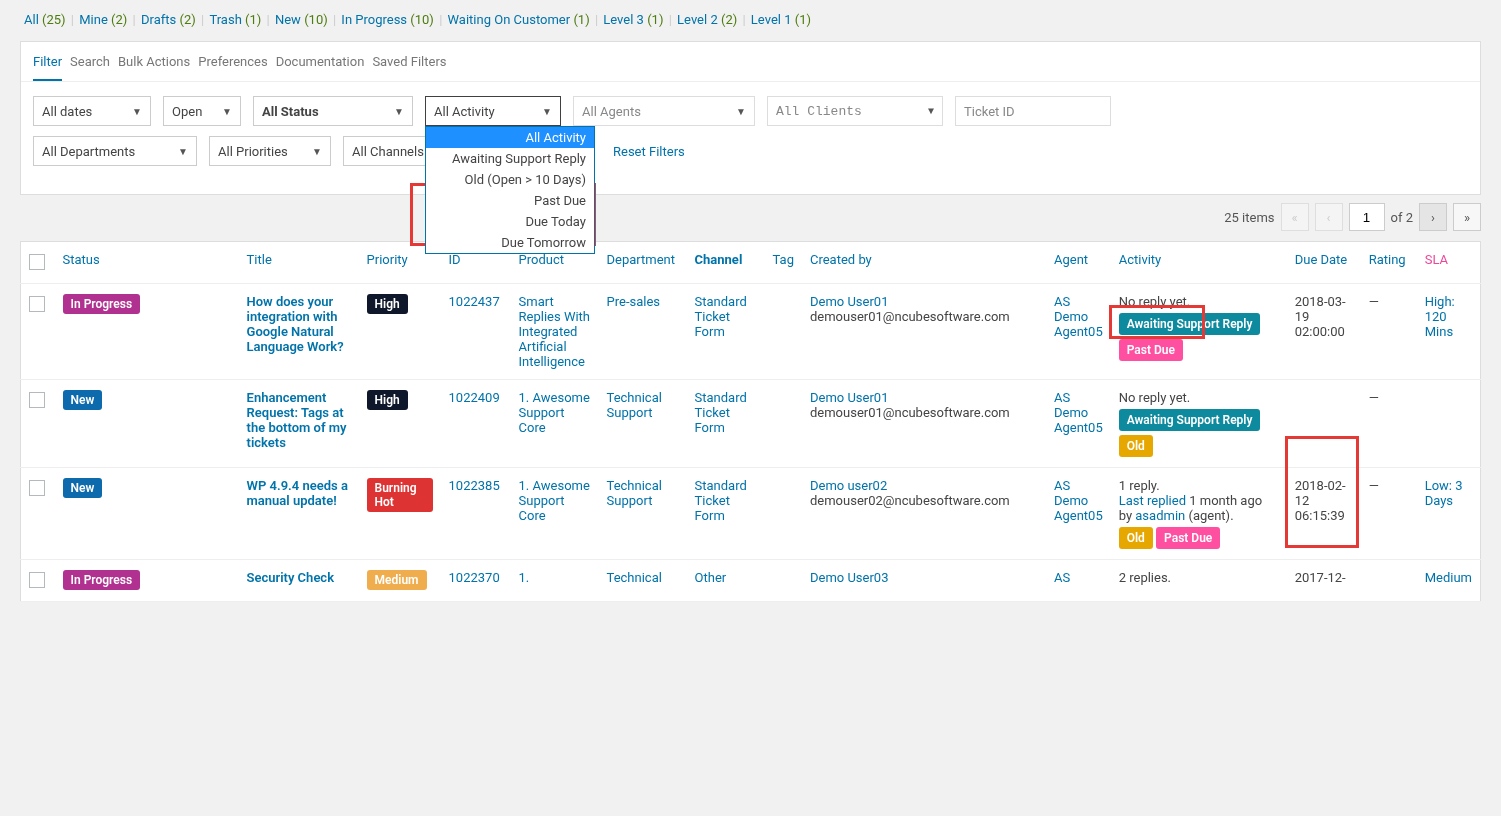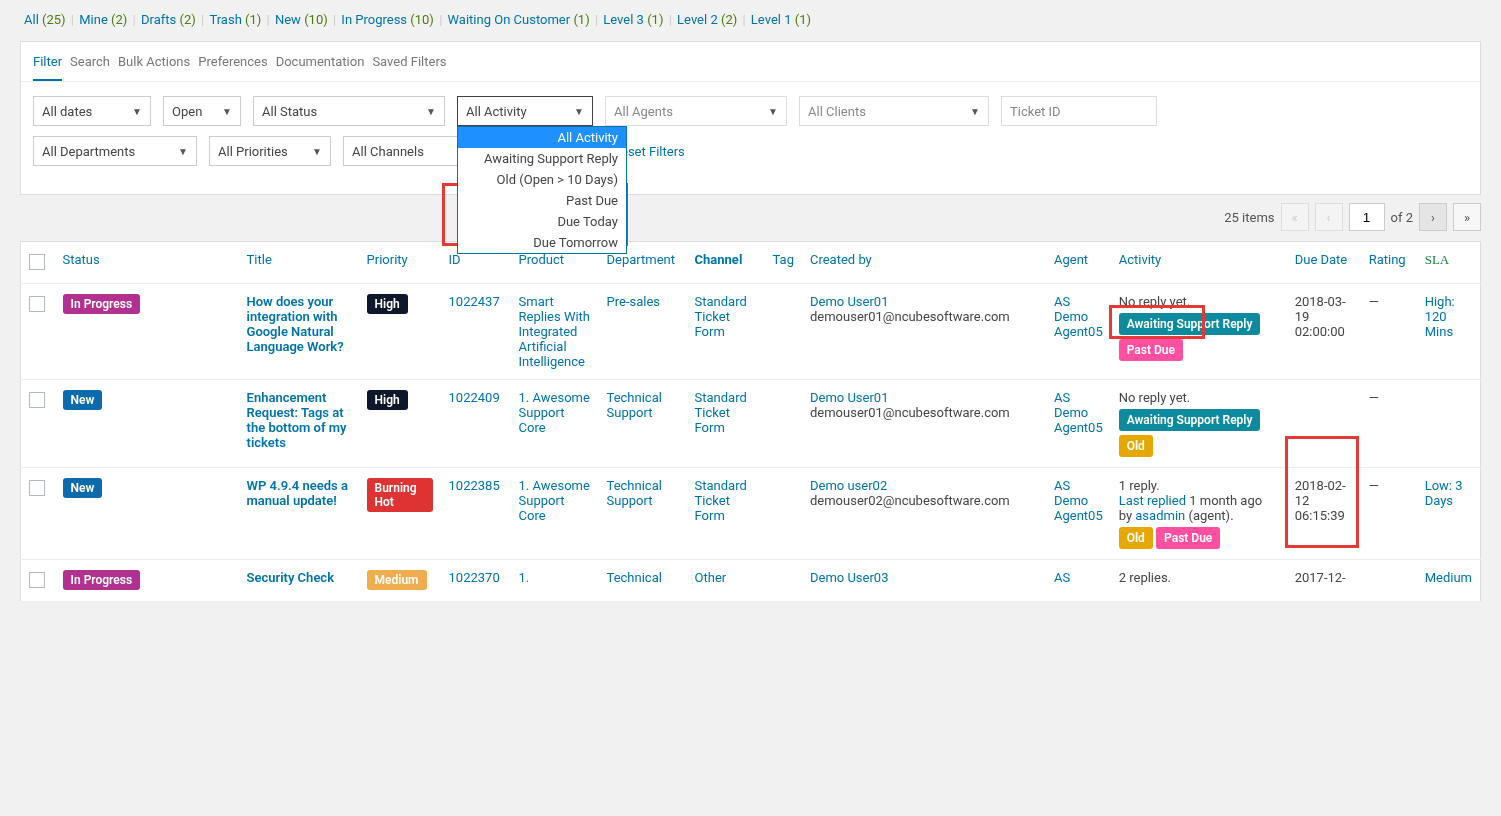--- a/index.html
+++ b/index.html
@@ -13,42 +13,42 @@
 .tabs { display: flex; gap: 8px; padding: 0 12px; border-bottom: 1px solid #eee; }
 .tabs .tab { padding: 12px 0 10px; color: #777; cursor: pointer; border-bottom: 2px solid transparent; }
 .tabs .tab.active { color: #0073aa; border-bottom-color: #0073aa; }
 .filters { padding: 14px 12px 18px; position: relative; }
 .filter-row { display: flex; gap: 12px; margin-bottom: 10px; flex-wrap: nowrap; align-items: center; }
 .select-wrap, .input-wrap { border: 1px solid #ccc; background: #fff; height: 30px; display: flex; align-items: center; padding: 0 8px; font-size: 13px; color: #444; position: relative; }
 .select-wrap { justify-content: space-between; cursor: pointer; }
 .select-wrap .caret { font-size: 10px; color: #555; }
 .sw-dates { width: 118px; }
 .sw-open { width: 78px; }
-.sw-status { width: 192px; }
+.sw-status { width: 160px; font-weight: bold; }
 .sw-activity { width: 136px; border: 1px solid #404040; text-align: right; }
 .sw-agents { width: 182px; border-color: #ddd; }
-.sw-clients { width: 190px; border-color: #ddd; }
+.sw-clients { width: 176px; border-color: #ddd; font-family: Liberation Mono, monospace; }
 .sw-ticketid { width: 156px; border-color: #ddd; }
 .sw-dept { width: 164px; }
 .sw-prio { width: 122px; }
 .sw-chan { width: 176px; }
 .dropdown { position: absolute; top: 29px; left: -1px; width: 170px; background: #fff; border: 1px solid #0073aa; z-index: 10; }
 .dropdown .opt { padding: 3px 8px; font-size: 13px; cursor: pointer; }
 .dropdown .opt.sel { background: #1e90ff; color: #fff; }
 .highlight-red { position: absolute; border: 3px solid #e53935; pointer-events: none; }
 .reset-link { color: #0073aa; font-size: 13px; cursor: pointer; align-self: center; margin-left: 4px; }
 .pager-bar { display: flex; justify-content: flex-end; align-items: center; gap: 6px; padding: 8px 0 10px; font-size: 13px; color: #555; }
 .pager-bar .btn { border: 1px solid #ccc; background: #f7f7f7; width: 28px; height: 28px; display: inline-flex; align-items: center; justify-content: center; color: #555; cursor: pointer; }
 .pager-bar .btn.disabled { opacity: .5; color: #aaa; }
 .pager-bar .btn.active { background: #e5e5e5; }
 .pager-bar input { width: 36px; height: 28px; border: 1px solid #ccc; text-align: center; }
 table { width: 100%; border-collapse: collapse; background: #fff; border: 1px solid #ddd; }
 th, td { padding: 10px 8px; text-align: left; vertical-align: top; font-size: 13px; border-bottom: 1px solid #eee; }
 th { color: #0073aa; font-weight: 400; background: #fff; }
-th.plainh { color: #15803d; font-family: Liberation Serif, serif; }
+th.plainh { color: #ec4899; }
 td { color: #444; }
 .cb { width: 34px; }
 input.checkbox { width: 16px; height: 16px; border: 1px solid #b4b9be; background: #fff; appearance: none; margin-top: 2px; }
 .badge { display: inline-block; padding: 3px 8px; border-radius: 3px; color: #fff; font-size: 12px; font-weight: 600; }
 .b-inprog { background: #b0318f; }
 .b-new { background: #0d6aad; }
 .b-high { background: #0f172a; }
 .b-burn { background: #dd3333; }
 .b-medium { background: #f0ad4e; }
 .b-await { background: #0d8a9e; padding: 4px 8px; }

